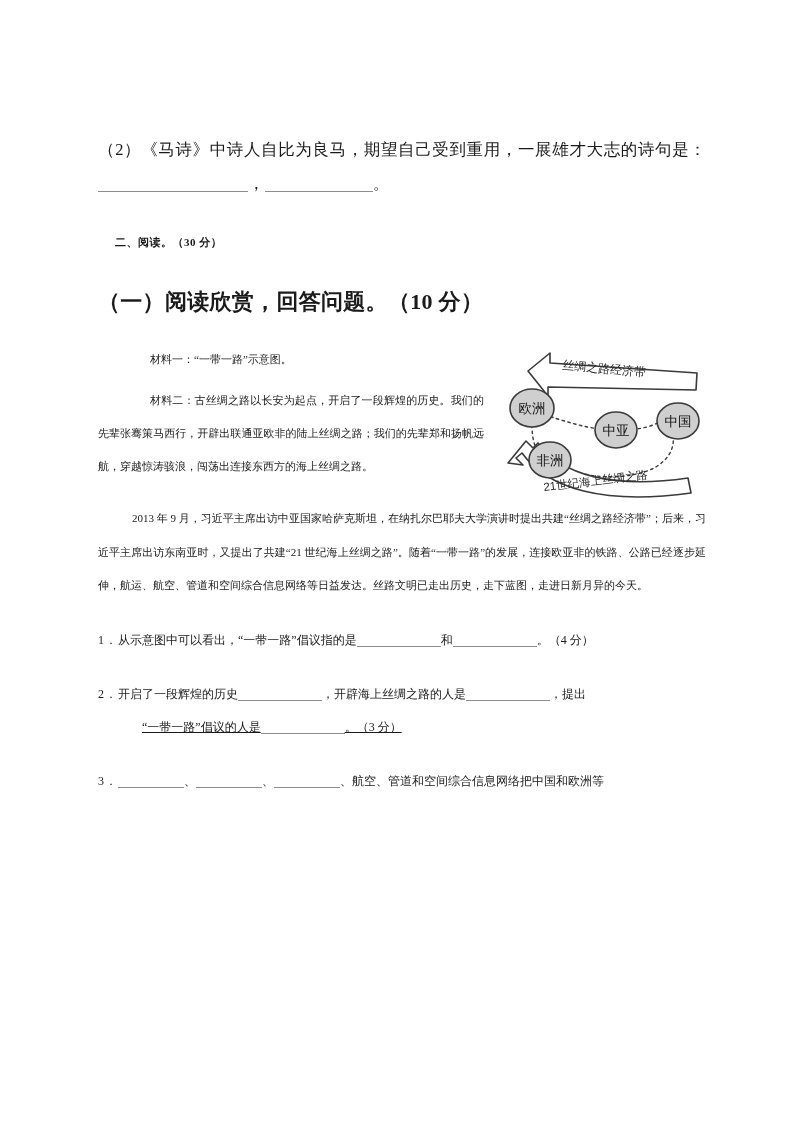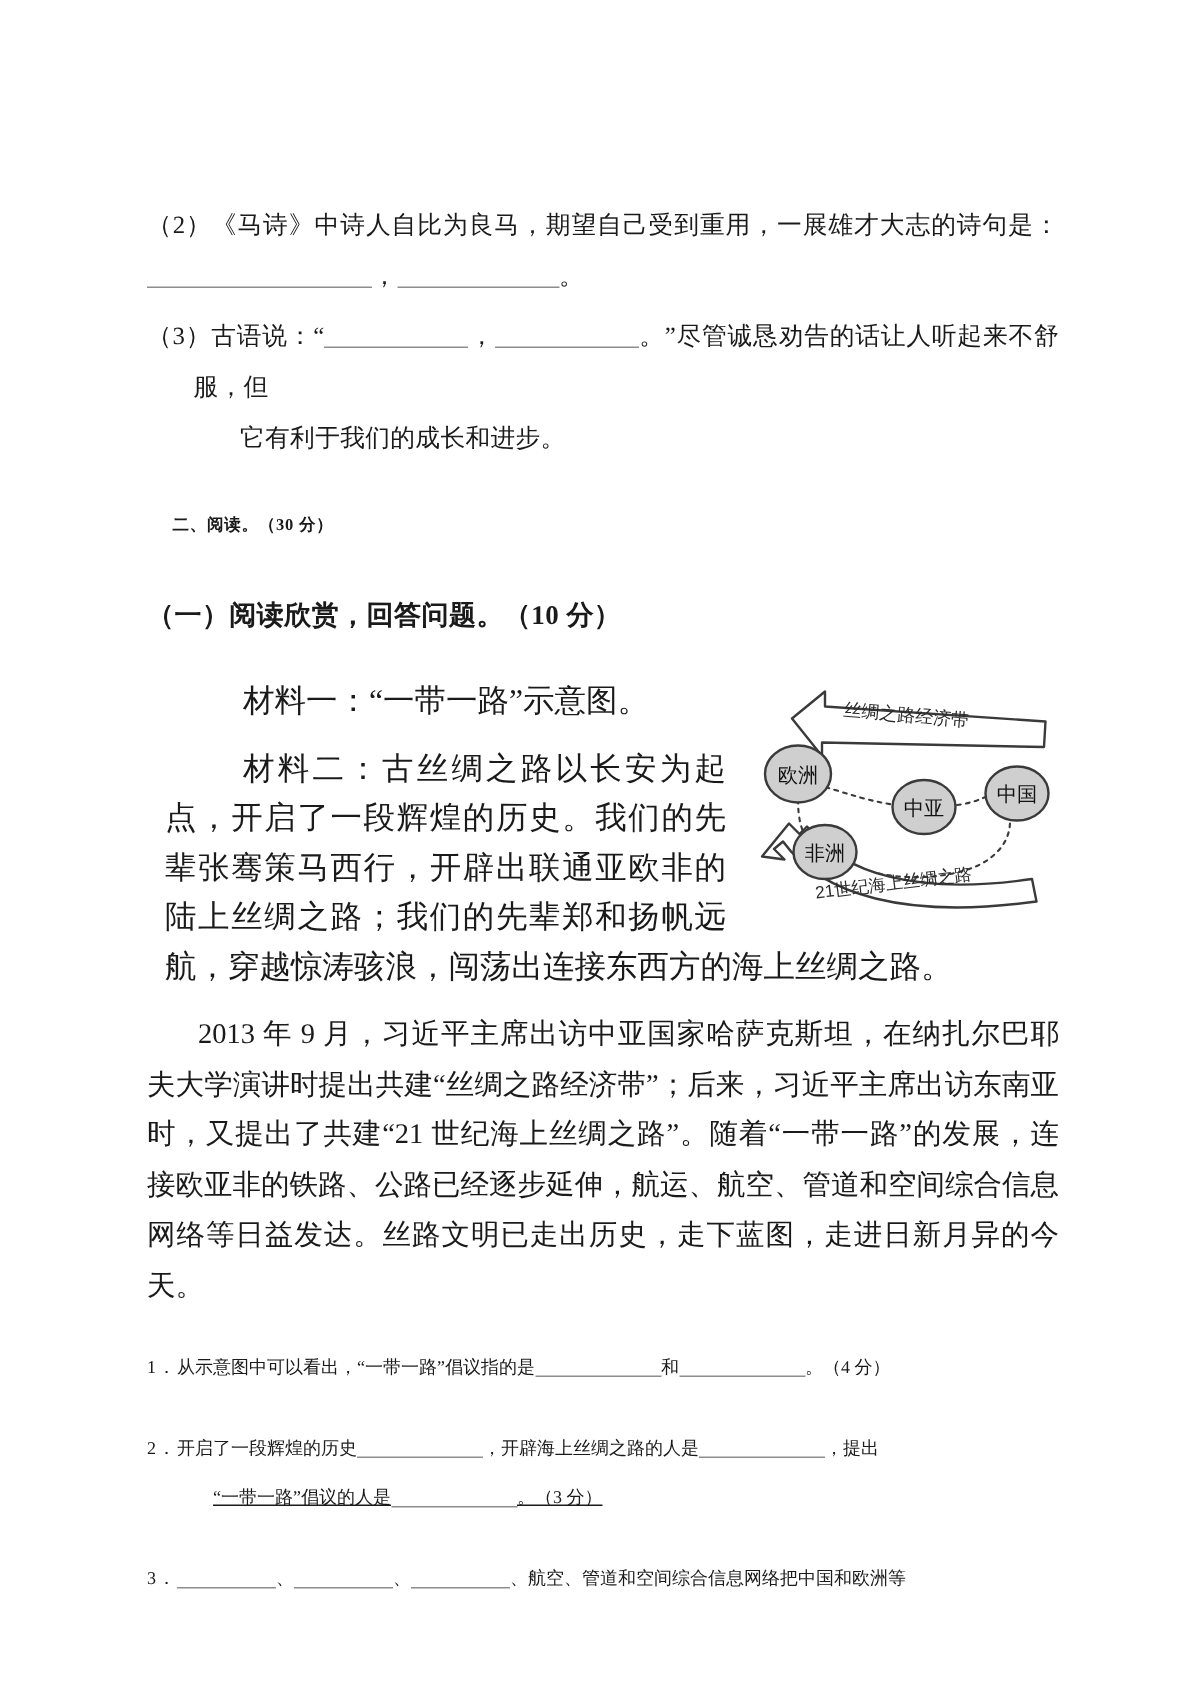--- a/index.html
+++ b/index.html
@@ -60,51 +60,51 @@
   
   .sec-head {
     font-size: 11px;
     font-weight: bold;
     line-height: 30px;
     margin: 26px 0 0 0;
     padding-left: 17px;
     letter-spacing: 0.5px;
   }
   .sub-head {
-    font-size: 18px;
+    font-size: 22px;
     font-weight: bold;
     line-height: 30px;
     margin: 30px 0 0 0;
     letter-spacing: 0.3px;
   }
 
   
   .material-wrap {
     margin-top: 26px;
     position: relative;
   }
   .diagram-float {
     float: right;
     width: 214px;
     height: 155px;
     margin: 2px 0 2px 8px;
     shape-margin: 4px;
   }
   .mat-para {
-    font-size: 21px;
+    font-size: 11px;
     line-height: 33px;
-    margin: 12px;
+    margin: 0;
     text-align: justify;
     text-justify: inter-ideograph;
   }
   .mat-one { text-indent: 52px; margin-bottom: 8px; }
   .mat-two { text-indent: 52px; }
 
   .body-para {
-    font-size: 19px;
+    font-size: 11px;
     line-height: 33.5px;
     margin: 4px 0 0 0;
     text-indent: 34px;
     text-align: justify;
     text-justify: inter-ideograph;
     clear: both;
   }
 
   
   .num-q {
@@ -129,23 +129,20 @@
 </head>
 <body>
 
 <div class="page">
   <div class="content">
 
     <p class="q-line">
       <span>（2）</span><span>《马诗》中诗人自比为良马，期望自己受到重用，一展雄才大志的诗句是：</span><span class="blank b-sm"></span><span class="blank b-md"></span><span>，</span><span class="blank b-xl"></span><span>。</span>
     </p>
 
-    <p class="q-line hang">
-      <span>（3）</span><span>古语说：“</span><span class="blank b-lg"></span><span>，</span><span class="blank b-lg"></span><span>。”尽管诚恳劝告的话让人听起来不舒服，但</span><span class="cont" style="display:block;text-indent:0;padding-left:31px;">它有利于我们的成长和进步。</span>
-    </p>
 
 
     <h2 class="sec-head">二、阅读。（30 分）</h2>
     <h3 class="sub-head">（一）阅读欣赏，回答问题。（10 分）</h3>
 
     <div class="material-wrap">
 
       <div class="diagram-float">
         <svg width="214" height="155" viewBox="0 0 214 155">
 

